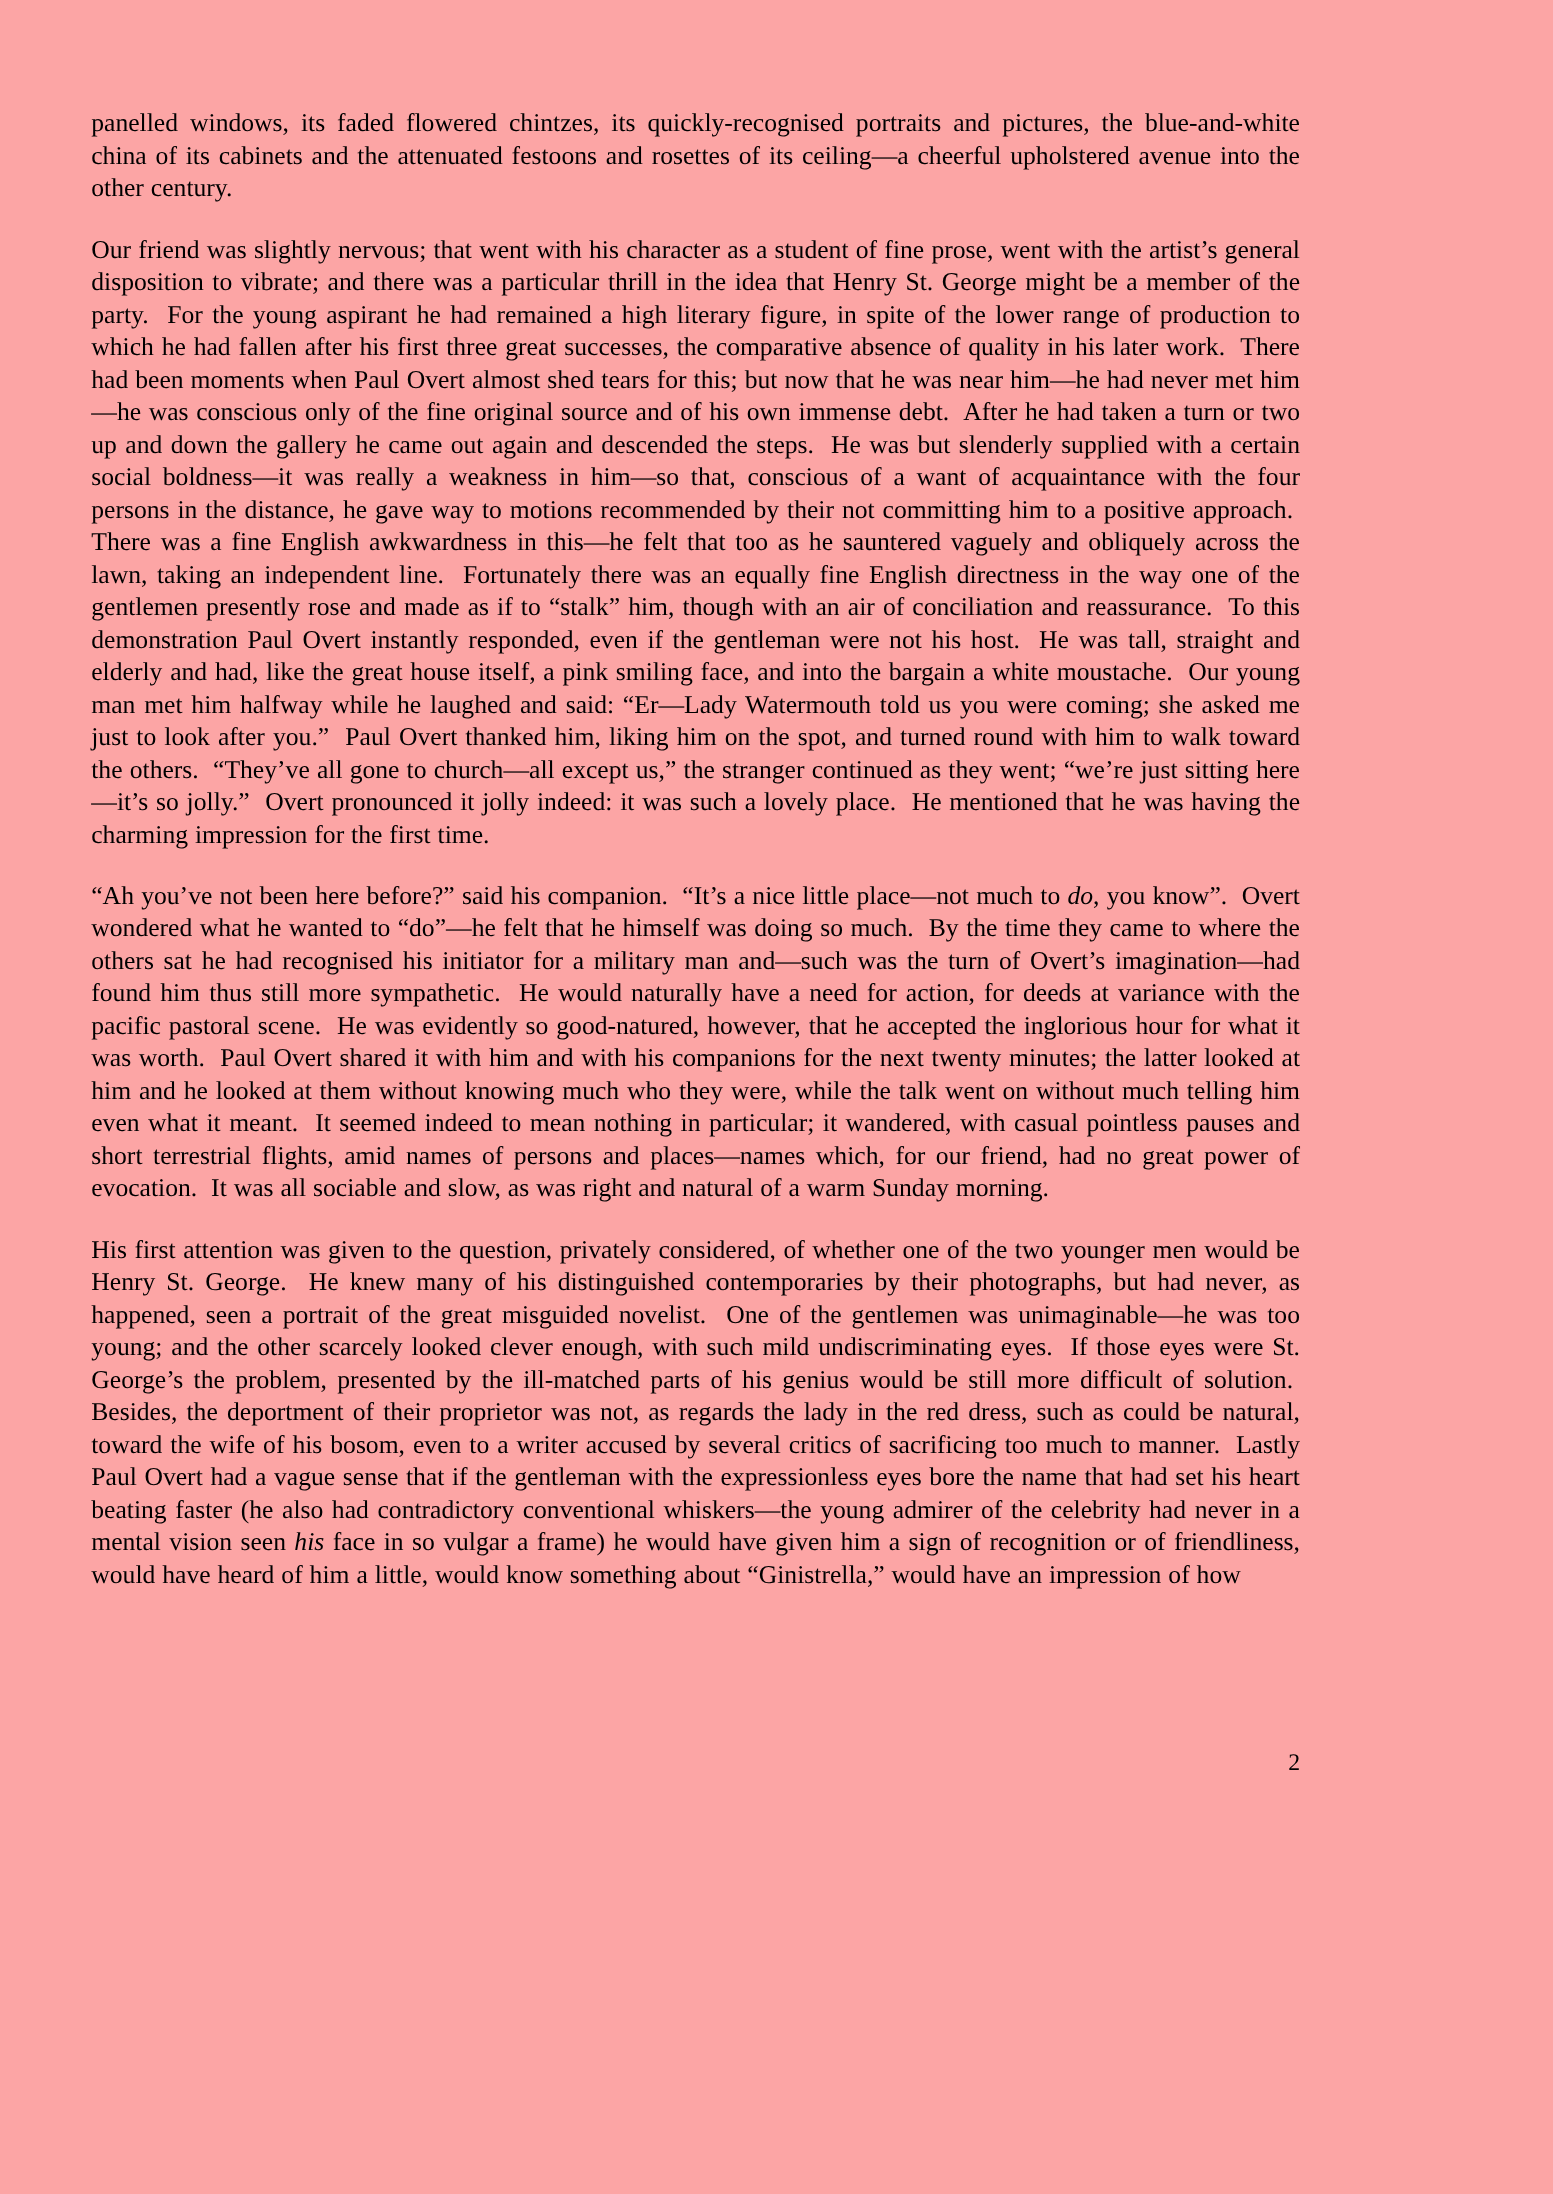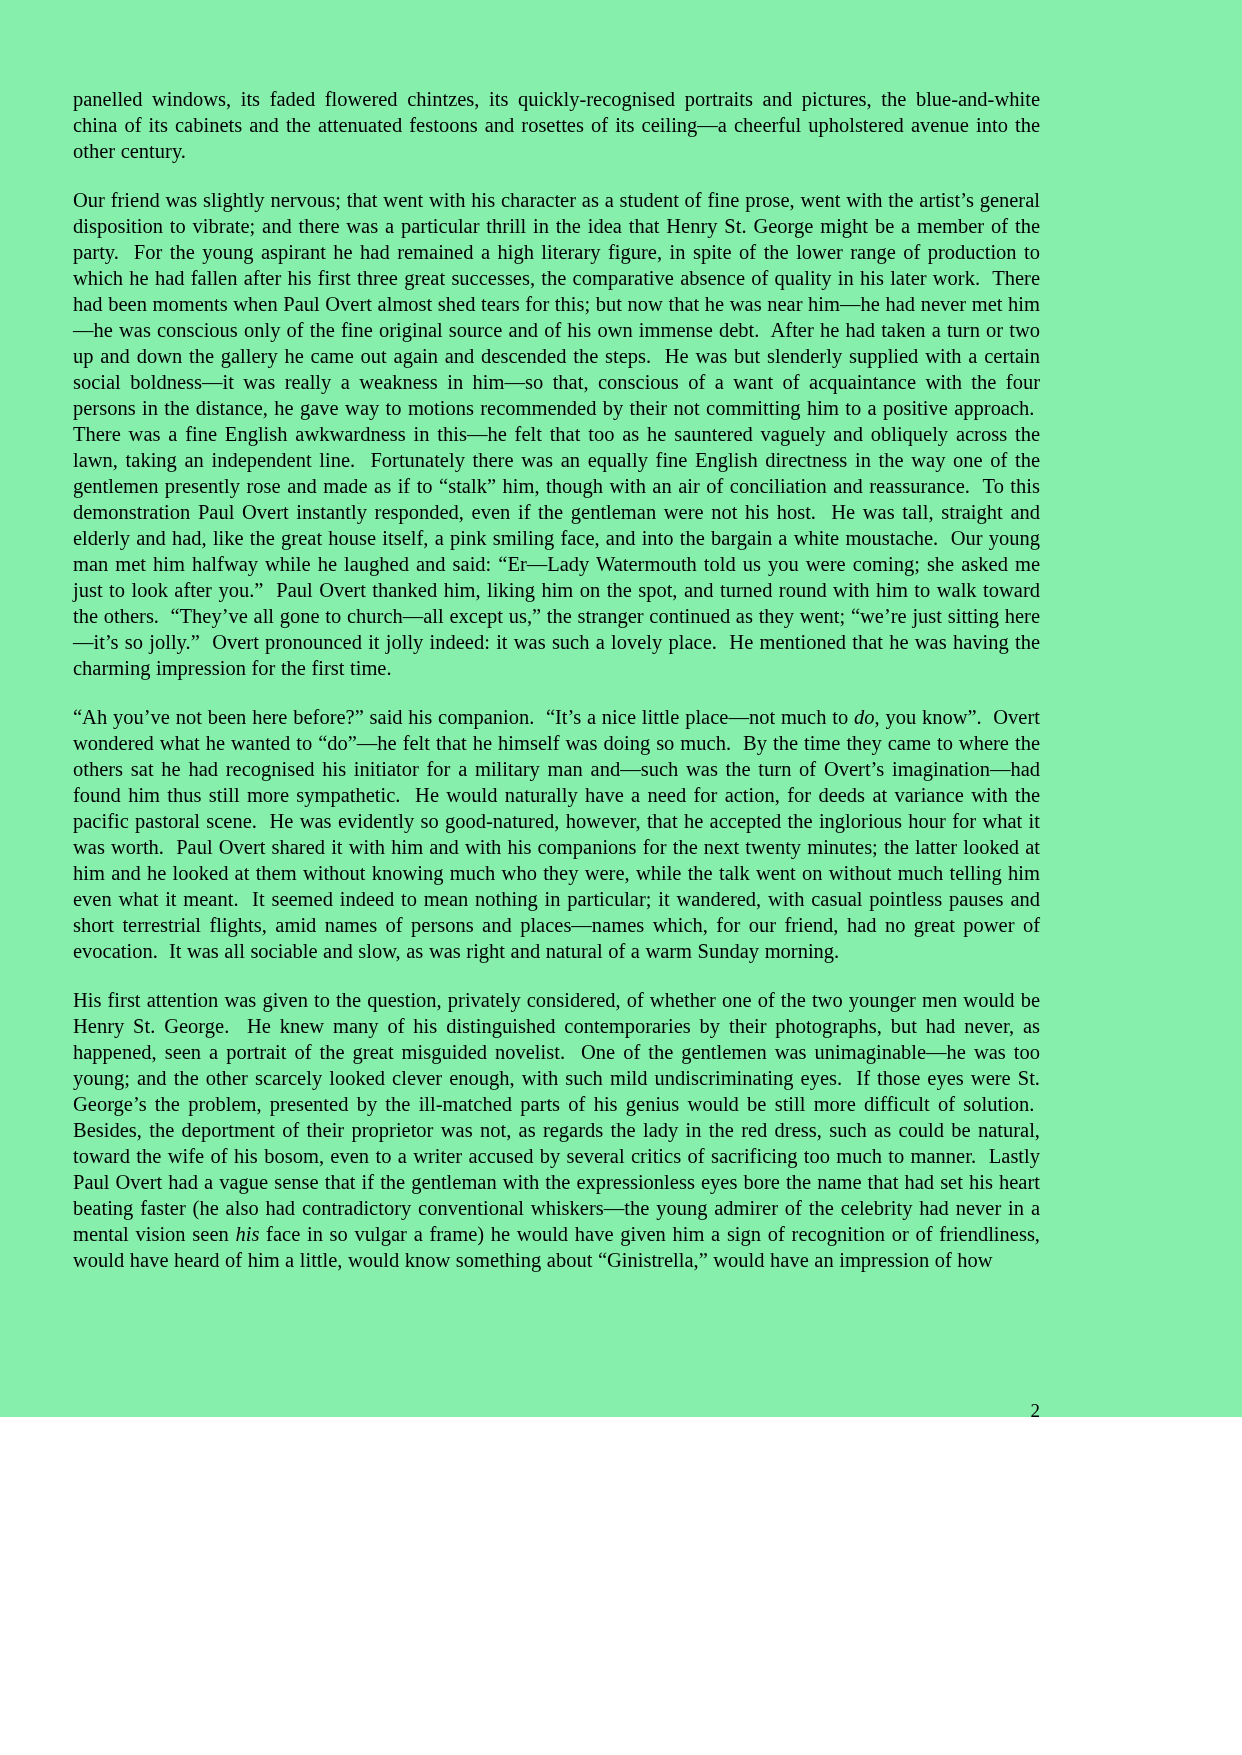--- a/index.html
+++ b/index.html
@@ -6,22 +6,22 @@
   html, body { background: #ffffff; }
   body {
     width: 1242px;
     height: 1755px;
     font-family: "Liberation Serif", "DejaVu Serif", serif;
     color: #000000;
   }
   .page {
     position: relative;
     width: 1242px;
-    height: 1417px;
-    background: #86efac;
+    height: 1755px;
+    background: #fca5a5;
     overflow: hidden;
   }
   .text-block {
     position: absolute;
     left: 73px;
     top: 86px;
     width: 967px;
   }
   .para {
     font-size: 20.5px;

